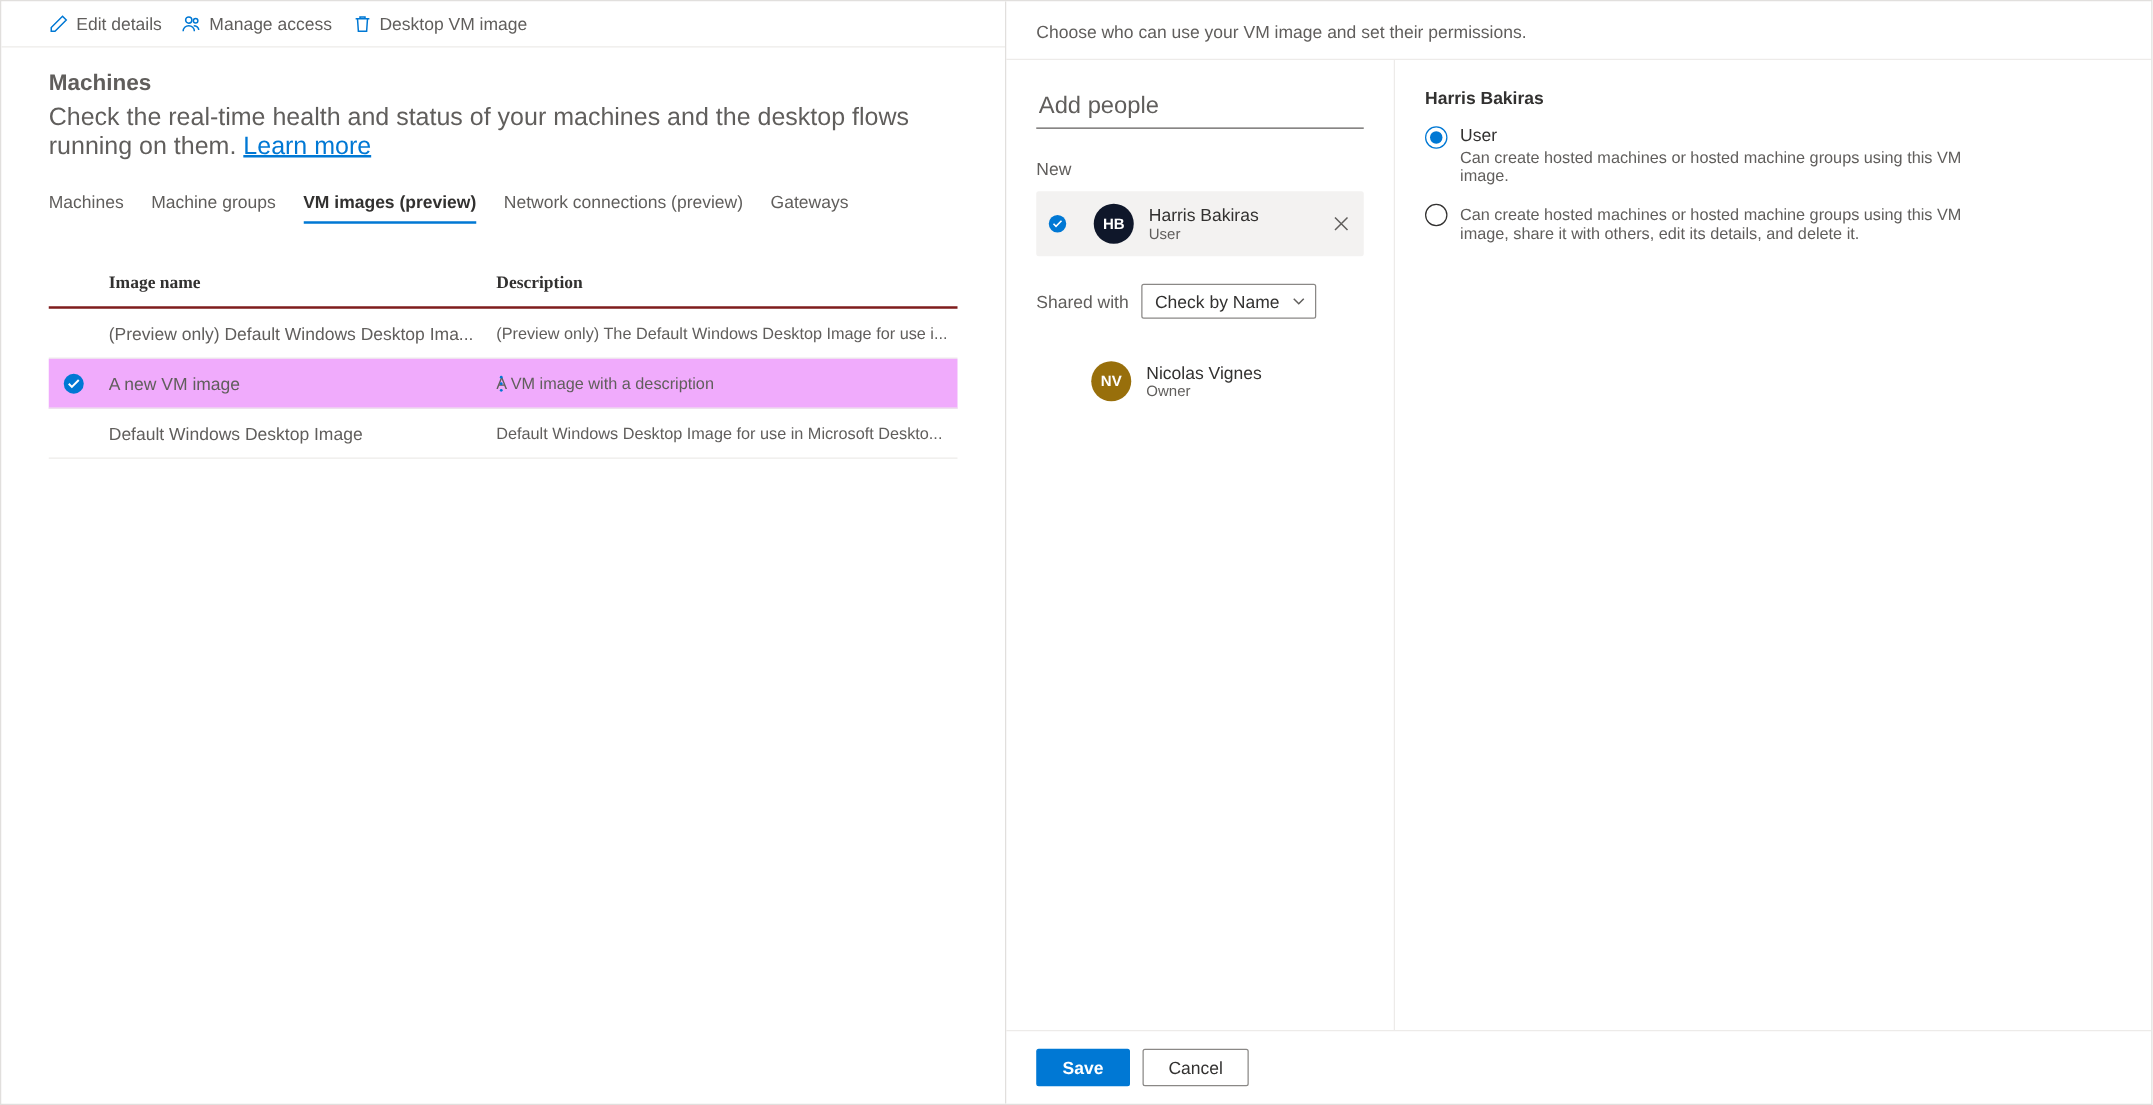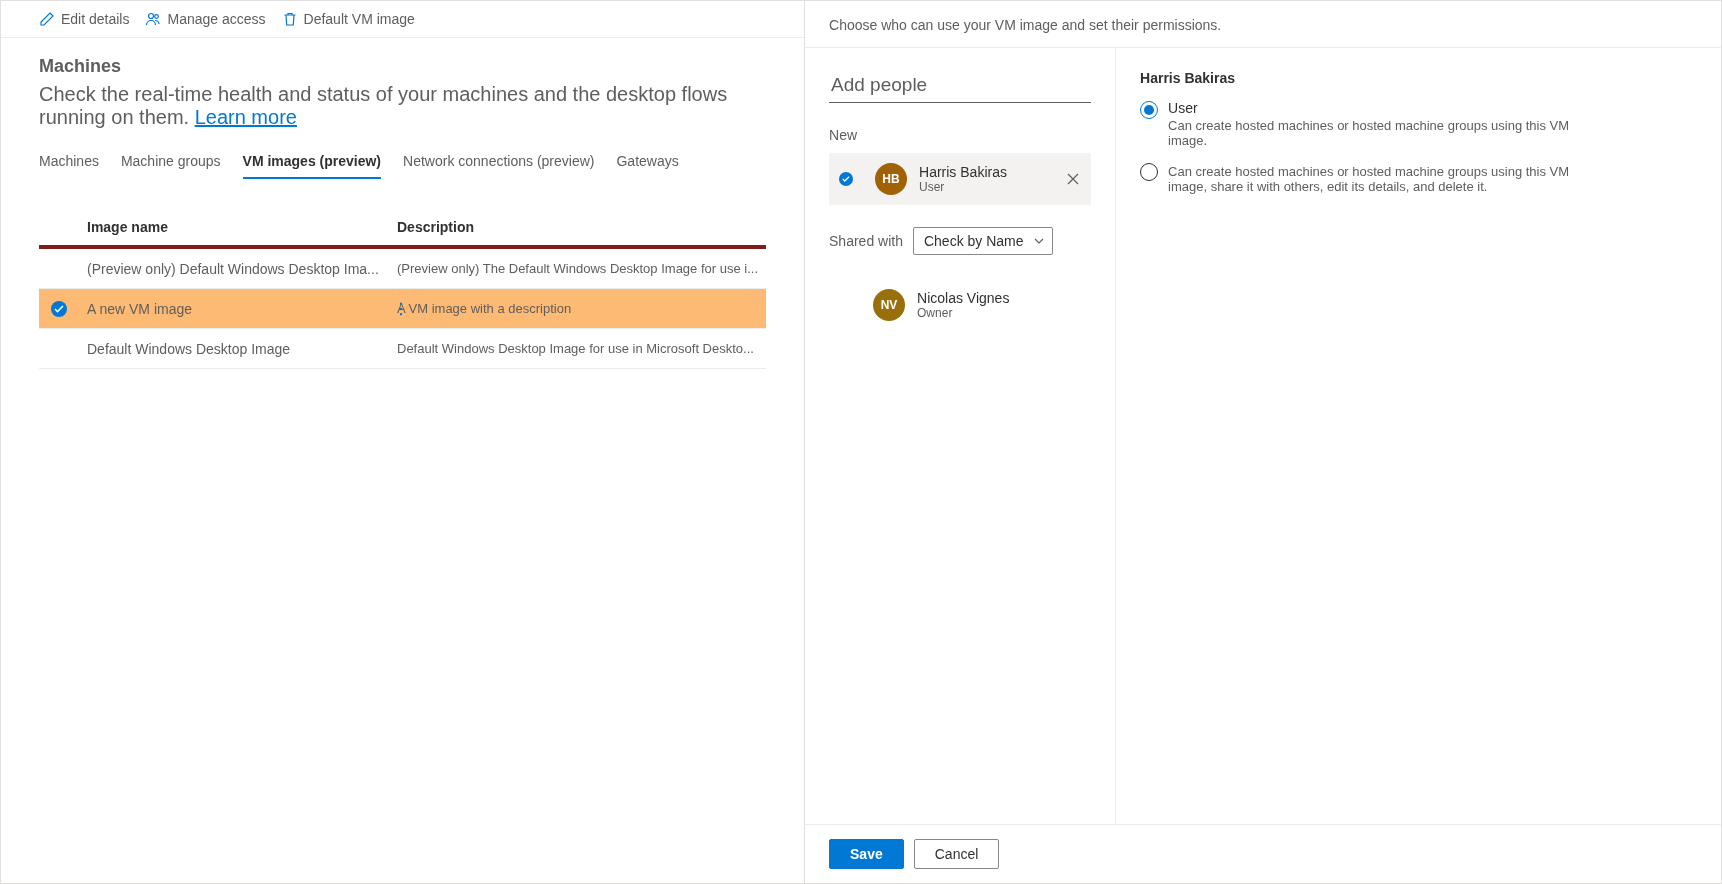--- a/index.html
+++ b/index.html
@@ -73,35 +73,36 @@
     .tab.active {
       color: #323130;
       font-weight: 600;
       border-bottom-color: #0078d4;
     }
     .table-header {
       display: flex;
       padding: 10px 0 10px 48px;
       font-weight: 600;
       color: #323130;
-      border-bottom: 4px solid #7f1d1d;
+      border-bottom: 2px solid #7f1d1d;
+      font-family: Liberation Serif, serif;
     }
     .col-name { flex: 0 0 310px; }
     .col-desc { flex: 1; }
     .table-row {
       display: flex;
       align-items: center;
       padding: 10px 0 10px 48px;
       border-bottom: 1px solid #edebe9;
       position: relative;
       color: #605e5c;
       min-height: 40px;
     }
     .table-row.selected {
-      background: #fdba74;
+      background: #f0abfc;
     }
     .row-check {
       position: absolute;
       left: 12px;
       width: 16px;
       height: 16px;
       border-radius: 50%;
       background: #0078d4;
       display: none;
       align-items: center;
@@ -199,21 +200,21 @@
       border-radius: 50%;
       display: flex;
       align-items: center;
       justify-content: center;
       color: #fff;
       font-size: 12px;
       font-weight: 600;
       margin-right: 12px;
       flex-shrink: 0;
     }
-    .avatar.green { background: #a16207; }
+    .avatar.green { background: #0f172a; }
     .avatar.olive { background: #986f0b; }
     .person-info { flex: 1; }
     .person-name { color: #323130; font-size: 14px; }
     .person-role { color: #605e5c; font-size: 12px; }
     .person-remove {
       width: 16px; height: 16px;
       color: #605e5c;
       cursor: pointer;
     }
     .shared-with-row {
@@ -315,21 +316,21 @@
             <path d="M1.5 14c0-2.5 2-4.5 4.5-4.5s4.5 2 4.5 4.5"></path>
             <circle cx="11.5" cy="5.5" r="1.8"></circle>
             <path d="M10 9.5c2 0 4 1.5 4 3.5"></path>
           </svg>
         <span>Manage access</span>
       </span>
       <span class="toolbar-item">
         <svg viewBox="0 0 16 16" fill="none" stroke="#0078d4" stroke-width="1.2">
             <path d="M2.5 4h11M6 4V2.5h4V4M4 4l.7 10h6.6L12 4"></path>
           </svg>
-        <span>Default VM image</span>
+        <span>Desktop VM image</span>
       </span>
     </div>
 
     <div class="content">
       <div class="page-title">Machines</div>
       <div class="page-subtitle">
         <span>Check the real-time health and status of your machines and the desktop flows running on them. </span><a href="#">Learn more</a>
       </div>
 
       <div class="tabs">

